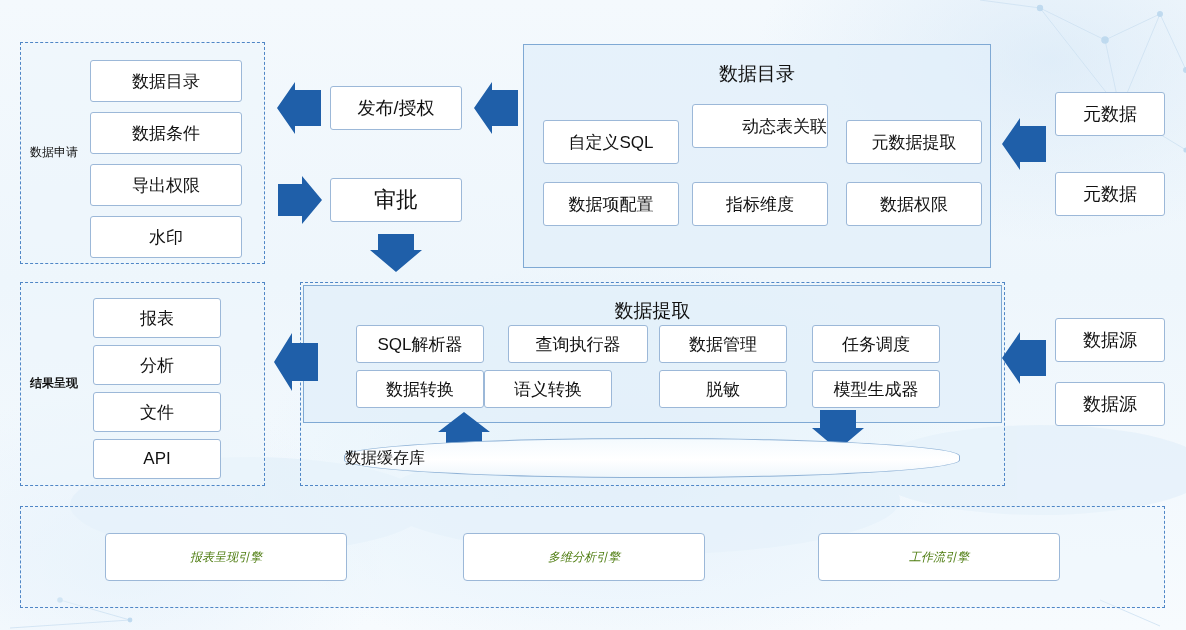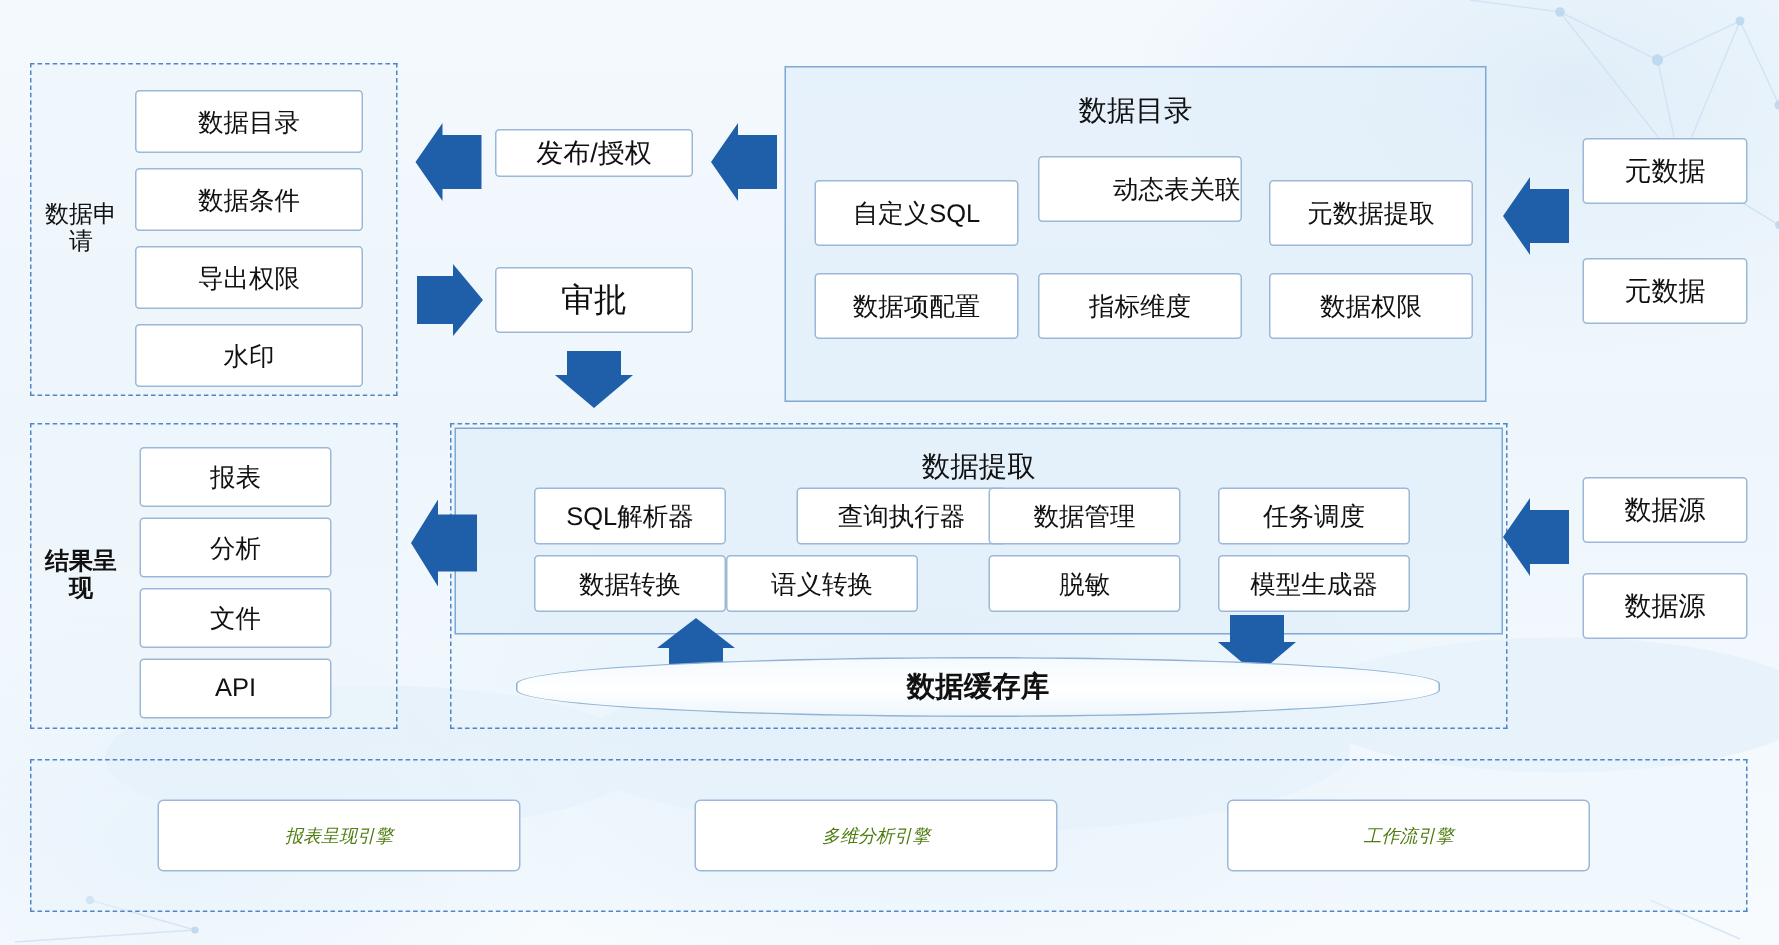--- a/index.html
+++ b/index.html
@@ -66,21 +66,21 @@
     text-align: center;
   }
 
   
   .vlabel {
     position: absolute;
     box-sizing: border-box;
     display: flex;
     align-items: center;
     justify-content: center;
-    font-size: 16px;
+    font-size: 12px;
     line-height: 1.12;
     color: #111;
     text-align: center;
     writing-mode: horizontal-tb;
   }
 
   .engine {
     position: absolute;
     box-sizing: border-box;
     background: #ffffff;
@@ -96,24 +96,23 @@
 
   
   .cyl {
     position: absolute;
     box-sizing: border-box;
     border: 1px solid #8fb2d6;
     border-radius: 50%/ 18px;
     background: linear-gradient(180deg,#f4fafe 0%, #ffffff 55%, #eef6fc 100%);
     display: flex;
     align-items: center;
-    justify-content: center;
-    font-size: 19px;
+    justify-content: flex-start;
+    font-size: 16px;
     color: #111;
-    font-weight: bold;
   }
 
   .arrow {
     position: absolute;
   }
   .arrow svg { display: block; }
 </style>
 </head>
 <body>
 
@@ -177,21 +176,21 @@
   <div class="cell" style="left:93px; top:345px; width:128px; height:40px;">
     <span>分析</span>
   </div>
   <div class="cell" style="left:93px; top:392px; width:128px; height:40px;">
     <span>文件</span>
   </div>
   <div class="cell" style="left:93px; top:439px; width:128px; height:40px;">
     <span>API</span>
   </div>
 
-  <div class="cell" style="left:330px; top:86px; width:132px; height:32px; font-size:18px;">
+  <div class="cell" style="left:330px; top:86px; width:132px; height:44px; font-size:18px;">
     <span>发布/授权</span>
   </div>
   <div class="cell" style="left:330px; top:178px; width:132px; height:44px; font-size:22px;">
     <span>审批</span>
   </div>
 
   <div class="arrow" style="left:275px; top:82px;">
     <svg width="48" height="52" viewBox="0 0 48 52">
       <polygon points="46,8 20,8 20,0 2,26 20,52 20,44 46,44" fill="#1f5fa9"></polygon>
     </svg>
@@ -253,21 +252,21 @@
 
   <div class="group" style="left:300px; top:282px; width:705px; height:204px; background:rgba(236,245,252,0.35);"></div>
 
   <div class="panel" style="left:303px; top:285px; width:699px; height:138px;">
     <div class="panel-title" style="top:12px;">数据提取</div>
   </div>
 
   <div class="cell" style="left:356px; top:325px; width:128px; height:38px;">
     <span>SQL解析器</span>
   </div>
-  <div class="cell" style="left:508px; top:325px; width:140px; height:38px;margin-left:23px;">
+  <div class="cell" style="left:508px; top:325px; width:140px; height:38px;">
     <span>查询执行器</span>
   </div>
   <div class="cell" style="left:659px; top:325px; width:128px; height:38px;">
     <span>数据管理</span>
   </div>
   <div class="cell" style="left:812px; top:325px; width:128px; height:38px;">
     <span>任务调度</span>
   </div>
   <div class="cell" style="left:356px; top:370px; width:128px; height:38px;">
     <span>数据转换</span>

